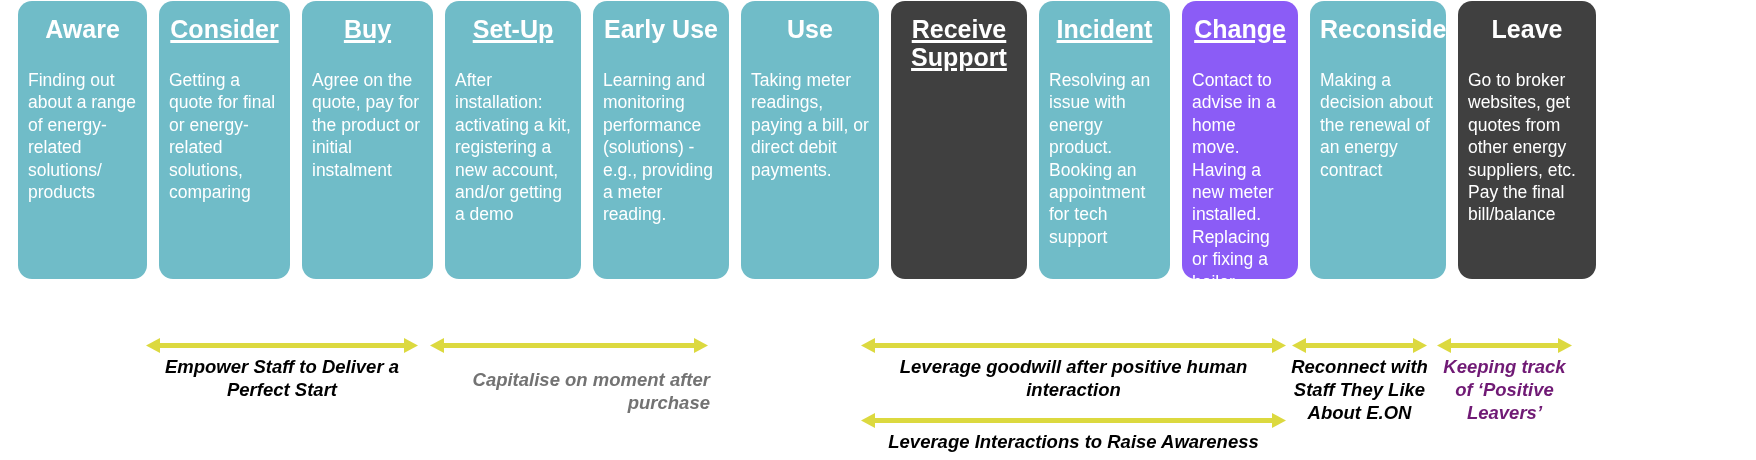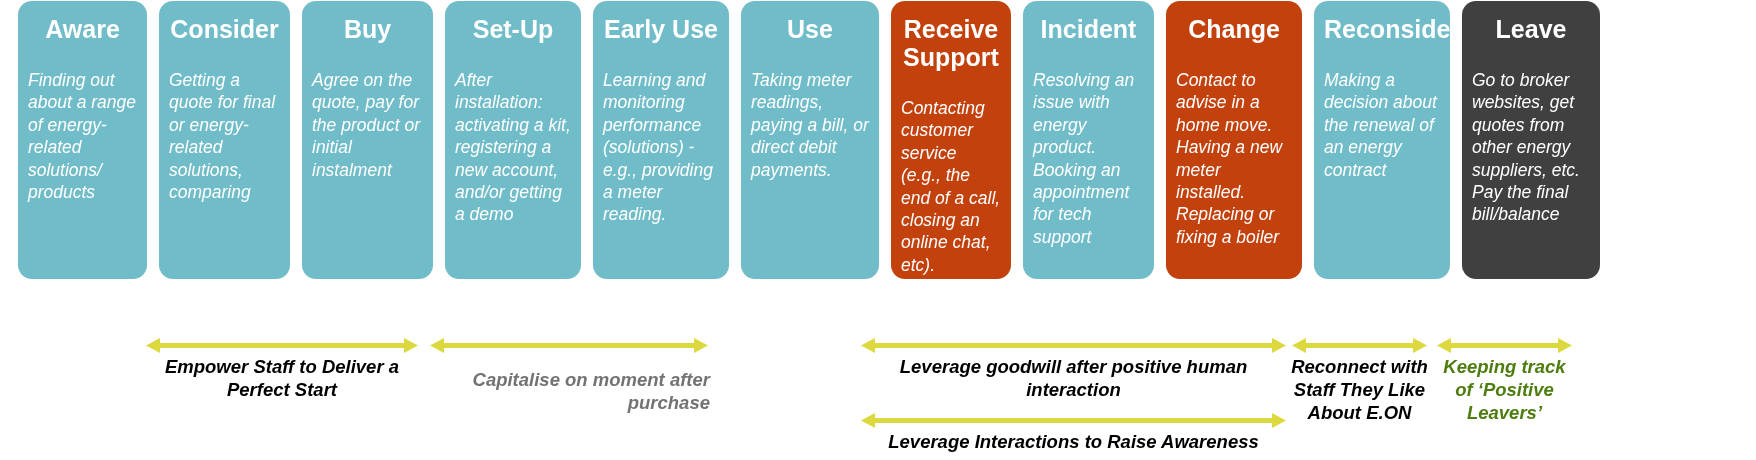--- a/index.html
+++ b/index.html
@@ -47,32 +47,32 @@
   .card-title {
     color: #ffffff;
     font-weight: bold;
     font-size: 25px;
     line-height: 1.12;
     text-align: center;
     margin: 4px 0 0 0;
     white-space: pre-line;
   }
   .card-title.underlined {
+    text-decoration: underline;
     text-decoration-thickness: 3px;
     text-underline-offset: 2px;
   }
 
   .card-body {
     color: #ffffff;
     font-size: 17.5px;
     line-height: 1.28;
     text-align: left;
     margin-top: 26px;
     font-weight: 400;
-    font-style: italic;
   }
 
   
   .arrow-band {
     position: absolute;
     left: 0;
     top: 280px;
     width: 1756px;
     height: 180px;
     padding-left: 8px;
@@ -122,29 +122,28 @@
         <div class="card-body">After installation: activating a kit, registering a new account, and/or getting a demo</div>
       </div>
       <div class="card" style="width: 136px; background: rgb(112, 188, 200);">
         <div class="card-title">Early Use</div>
         <div class="card-body">Learning and monitoring performance (solutions) - e.g., providing a meter reading.</div>
       </div>
       <div class="card" style="width: 138px; background: rgb(112, 188, 200);">
         <div class="card-title">Use</div>
         <div class="card-body">Taking meter readings, paying a bill, or direct debit payments.</div>
       </div>
-      <div class="card" style="width: 120px; background: #c2410c;">
+      <div class="card" style="width: 136px; background: #404040;">
         <div class="card-title underlined">Receive Support</div>
-        <div class="card-body">Contacting customer service (e.g., the end of a call, closing an online chat, etc).</div>
       </div>
       <div class="card" style="width: 131px; background: rgb(112, 188, 200);">
         <div class="card-title underlined">Incident</div>
         <div class="card-body">Resolving an issue with energy product. Booking an appointment for tech support</div>
       </div>
-      <div class="card" style="width: 136px; background: #c2410c;">
+      <div class="card" style="width: 116px; background: #8b5cf6;">
         <div class="card-title underlined">Change</div>
         <div class="card-body">Contact to advise in a home move. Having a new meter installed. Replacing or fixing a boiler</div>
       </div>
       <div class="card" style="width: 136px; background: rgb(112, 188, 200);">
         <div class="card-title">Reconsider</div>
         <div class="card-body">Making a decision about the renewal of an energy contract</div>
       </div>
       <div class="card" style="width: 138px; background: #404040;">
         <div class="card-title">Leave</div>
         <div class="card-body">Go to broker websites, get quotes from other energy suppliers, etc. Pay the final bill/balance</div>
@@ -184,21 +183,21 @@
         </svg>
       </div>
       <div class="arrow-caption" style="left: 1288px; top: 76px; width: 143px; color: rgb(0, 0, 0);">Reconnect with Staff They Like About E.ON</div>
       <div class="arrow-line" style="left: 1437px; top: 55px; width: 135px;">
         <svg viewBox="0 0 135 22" preserveAspectRatio="none">
           <rect x="12" y="8" width="111" height="5" fill="#dcd93f"></rect>
           <polygon points="0,10.5 14,3 14,18" fill="#dcd93f"></polygon>
           <polygon points="135,10.5 121,3 121,18" fill="#dcd93f"></polygon>
         </svg>
       </div>
-      <div class="arrow-caption" style="left: 1433px; top: 76px; width: 143px; color: #4d7c0f;">Keeping track of ‘Positive Leavers’</div>
+      <div class="arrow-caption" style="left: 1433px; top: 76px; width: 143px; color: #701a75;">Keeping track of ‘Positive Leavers’</div>
       <div class="arrow-line" style="left: 861px; top: 130px; width: 425px;">
         <svg viewBox="0 0 425 22" preserveAspectRatio="none">
           <rect x="12" y="8" width="401" height="5" fill="#dcd93f"></rect>
           <polygon points="0,10.5 14,3 14,18" fill="#dcd93f"></polygon>
           <polygon points="425,10.5 411,3 411,18" fill="#dcd93f"></polygon>
         </svg>
       </div>
       <div class="arrow-caption" style="left: 861px; top: 151px; width: 425px; color: rgb(0, 0, 0);">Leverage Interactions to Raise Awareness</div>
     </div>
 

